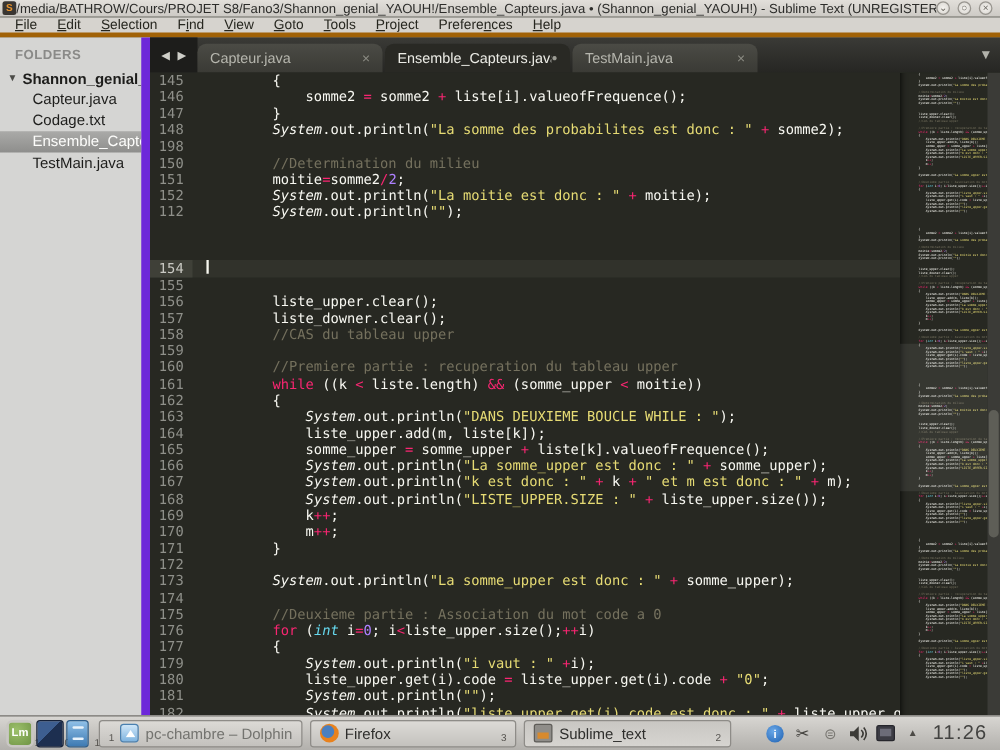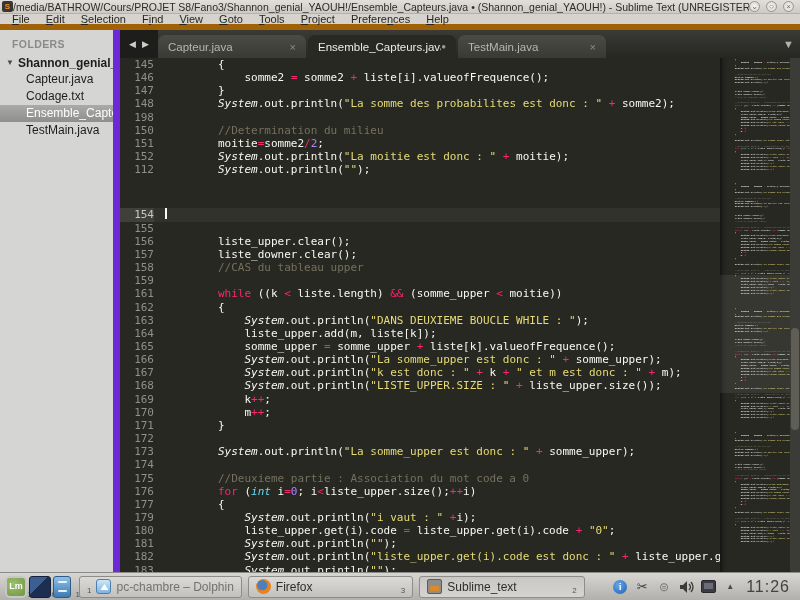--- a/index.html
+++ b/index.html
@@ -16,21 +16,21 @@
   .titletext { flex:1; text-align:center; font-size:10.5px; color:#2c2c2a;
     white-space:nowrap; overflow:hidden; }
   .winbtns { display:flex; gap:6px; margin-right:6px; }
   .winbtn { width:11px; height:11px; border-radius:50%; border:1px solid #98958f;
     background:radial-gradient(#f4f2ee,#d8d5d0); font-size:8px; line-height:9px;
     text-align:center; color:#6b6862; }
 
   
   .menubar { position:absolute; top:14px; left:0; width:800px; height:16px;
     background:#d6d3ce; display:flex; align-items:center; padding-left:4px;
-    border-bottom:6px solid #a16207; }
+    border-bottom:4px solid #a16207; }
   .menuitem { font-size:11px; color:#26261f; padding:0 8px; white-space:nowrap; }
   .menuitem u { text-decoration:underline; }
 
   
   .sidebar { position:absolute; top:30px; left:0; width:120px; height:542px;
     background:#d5d5d3; overflow:hidden; border-right:7px solid #6d28d9; }
   .side-header { font-size:10.5px; font-weight:bold; color:#8a8a88;
     letter-spacing:.4px; padding:8px 0 4px 12px; }
   .tree-root { display:flex; align-items:center; height:17px; font-size:12px;
     font-weight:bold; color:#1d1d1b; white-space:nowrap; overflow:hidden; padding-left:6px; }
@@ -52,21 +52,21 @@
   .tab .tdot { color:#9b9b93; font-size:8px; }
   .tab.active { background:#292924; color:#ecece6; }
   .tab-overflow { position:absolute; right:6px; top:8px; color:#b2b2aa; font-size:11px; }
 
   
   .editor { position:absolute; top:58px; left:120px; width:680px; height:514px;
     background:#272822; overflow:hidden; }
   .codepane { position:absolute; top:0; left:0; width:600px; height:514px; overflow:hidden; }
   .line { display:flex; height:13.17px; font-family:"DejaVu Sans Mono", monospace;
     font-size:11px; line-height:13.17px; white-space:pre; }
-  .num { width:34px; text-align:right; color:#8f908a; flex:none; }
+  .num { width:34px; text-align:center; color:#8f908a; flex:none; }
   .txt { margin-left:11px; flex:1; overflow:hidden; }
   .line.active { background:#31322b;margin-top:32px; }
   .line.active .num { background:#3f4038; color:#c9c9c3; }
   .caret { display:inline-block; width:2px; height:11px; background:#f8f8f0;
     vertical-align:-1px; }
   .tk-w{color:#f8f8f2} .tk-k{color:#f92672} .tk-s{color:#e6db74}
   .tk-c{color:#75715e} .tk-n{color:#ae81ff}
   .tk-t{color:#66d9ef;font-style:italic} .tk-S{color:#f8f8f2;font-style:italic}
 
   
@@ -200,20 +200,21 @@
         <div class="line"><span class="num">150</span><span class="txt"><span class="tk-c">        //Determination du milieu</span></span></div>
         <div class="line"><span class="num">151</span><span class="txt"><span class="tk-w">        moitie</span><span class="tk-k">=</span><span class="tk-w">somme2</span><span class="tk-k">/</span><span class="tk-n">2</span><span class="tk-w">;</span></span></div>
         <div class="line"><span class="num">152</span><span class="txt"><span class="tk-w">        </span><span class="tk-S">System</span><span class="tk-w">.out.println(</span><span class="tk-s">"La moitie est donc : "</span><span class="tk-w"> </span><span class="tk-k">+</span><span class="tk-w"> moitie);</span></span></div>
         <div class="line"><span class="num">112</span><span class="txt"><span class="tk-w">        </span><span class="tk-S">System</span><span class="tk-w">.out.println(</span><span class="tk-s">""</span><span class="tk-w">);</span></span></div>
         <div class="line active"><span class="num">154</span><span class="txt"><span class="caret"></span></span></div>
         <div class="line"><span class="num">155</span><span class="txt"></span></div>
         <div class="line"><span class="num">156</span><span class="txt"><span class="tk-w">        liste_upper.clear();</span></span></div>
         <div class="line"><span class="num">157</span><span class="txt"><span class="tk-w">        liste_downer.clear();</span></span></div>
         <div class="line"><span class="num">158</span><span class="txt"><span class="tk-c">        //CAS du tableau upper</span></span></div>
         <div class="line"><span class="num">159</span><span class="txt"></span></div>
+        <div class="line"><span class="num">160</span><span class="txt"><span class="tk-c">        //Premiere partie : recuperation du tableau upper</span></span></div>
         <div class="line"><span class="num">161</span><span class="txt"><span class="tk-w">        </span><span class="tk-k">while</span><span class="tk-w"> ((k </span><span class="tk-k">&lt;</span><span class="tk-w"> liste.length) </span><span class="tk-k">&amp;&amp;</span><span class="tk-w"> (somme_upper </span><span class="tk-k">&lt;</span><span class="tk-w"> moitie))</span></span></div>
         <div class="line"><span class="num">162</span><span class="txt"><span class="tk-w">        {</span></span></div>
         <div class="line"><span class="num">163</span><span class="txt"><span class="tk-w">            </span><span class="tk-S">System</span><span class="tk-w">.out.println(</span><span class="tk-s">"DANS DEUXIEME BOUCLE WHILE : "</span><span class="tk-w">);</span></span></div>
         <div class="line"><span class="num">164</span><span class="txt"><span class="tk-w">            liste_upper.add(m, liste[k]);</span></span></div>
         <div class="line"><span class="num">165</span><span class="txt"><span class="tk-w">            somme_upper </span><span class="tk-k">=</span><span class="tk-w"> somme_upper </span><span class="tk-k">+</span><span class="tk-w"> liste[k].valueofFrequence();</span></span></div>
         <div class="line"><span class="num">166</span><span class="txt"><span class="tk-w">            </span><span class="tk-S">System</span><span class="tk-w">.out.println(</span><span class="tk-s">"La somme_upper est donc : "</span><span class="tk-w"> </span><span class="tk-k">+</span><span class="tk-w"> somme_upper);</span></span></div>
         <div class="line"><span class="num">167</span><span class="txt"><span class="tk-w">            </span><span class="tk-S">System</span><span class="tk-w">.out.println(</span><span class="tk-s">"k est donc : "</span><span class="tk-w"> </span><span class="tk-k">+</span><span class="tk-w"> k </span><span class="tk-k">+</span><span class="tk-w"> </span><span class="tk-s">" et m est donc : "</span><span class="tk-w"> </span><span class="tk-k">+</span><span class="tk-w"> m);</span></span></div>
         <div class="line"><span class="num">168</span><span class="txt"><span class="tk-w">            </span><span class="tk-S">System</span><span class="tk-w">.out.println(</span><span class="tk-s">"LISTE_UPPER.SIZE : "</span><span class="tk-w"> </span><span class="tk-k">+</span><span class="tk-w"> liste_upper.size());</span></span></div>
         <div class="line"><span class="num">169</span><span class="txt"><span class="tk-w">            k</span><span class="tk-k">++</span><span class="tk-w">;</span></span></div>
         <div class="line"><span class="num">170</span><span class="txt"><span class="tk-w">            m</span><span class="tk-k">++</span><span class="tk-w">;</span></span></div>

